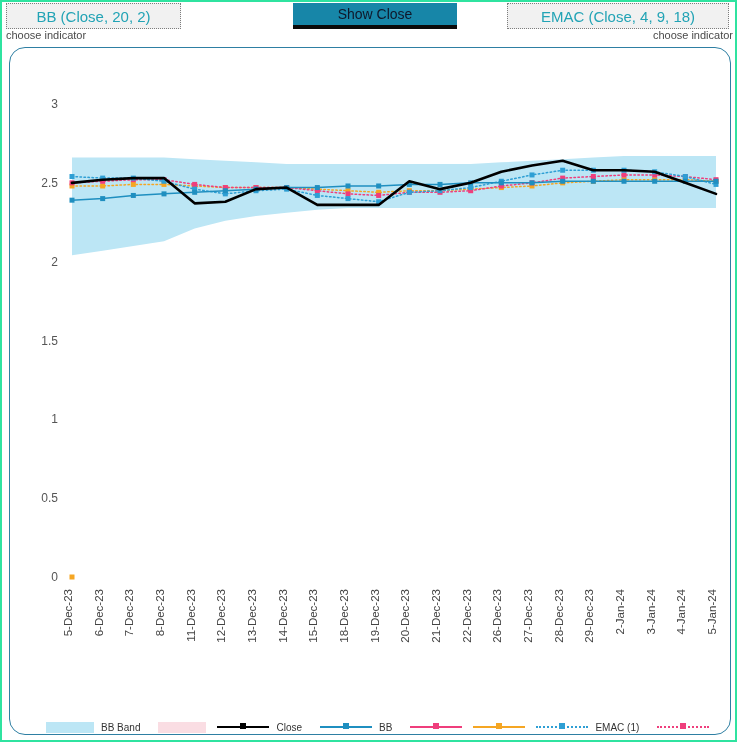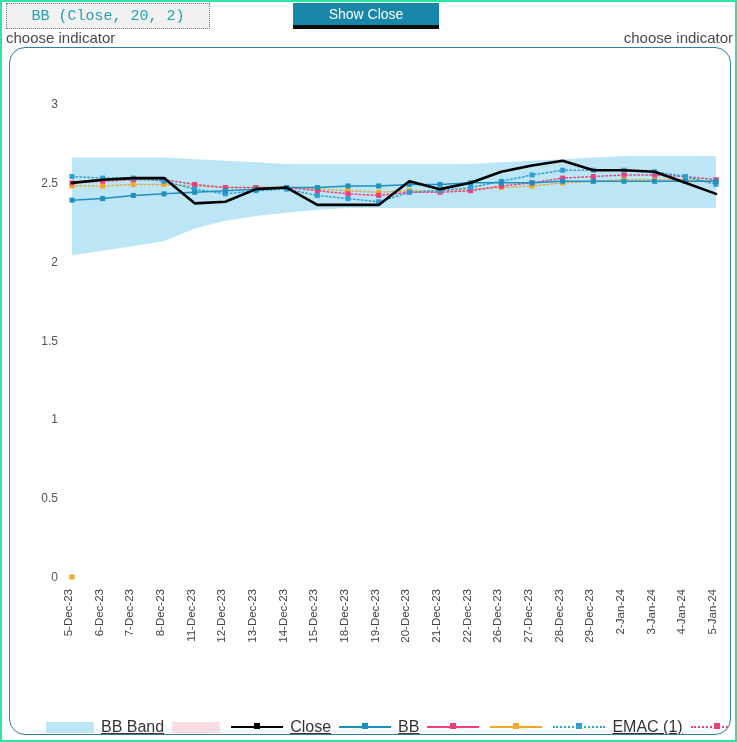--- a/index.html
+++ b/index.html
@@ -25,35 +25,35 @@
     position:absolute;top:1px;height:26px;
     background:#f1f1f1;
     border:1px dotted #7d7d7d;
     color:#22a3b5;
     font-size:15px;
     display:flex;align-items:center;justify-content:center;
     box-sizing:border-box;
     cursor:pointer;
     white-space:nowrap;
   }
-  #bb-btn{left:4px;width:204px;font-family:Liberation Mono, monospace;}
+  #bb-btn{left:4px;width:175px;}
   #emac-btn{left:505px;width:222px;}
 
   .show-close-btn{
-    position:absolute;left:291px;top:1px;width:146px;height:26px;
+    position:absolute;left:291px;top:1px;width:164px;height:26px;
     background:#1786a8;
     border:none;border-bottom:4px solid #0b0b0b;
-    color:#ffffff;font-size:14px;
+    color:#0f172a;font-size:14px;
     display:flex;align-items:center;justify-content:center;
     box-sizing:border-box;cursor:pointer;
   }
 
   .choose-lbl{
     position:absolute;top:27px;
-    font-size:15px;color:#4a4a4a;
+    font-size:11px;color:#4a4a4a;
     white-space:nowrap;
     text-align:right;
   }
   #choose-left{left:4px;}
   #choose-right{right:6px;}
 
   
   .panel{
     position:absolute;left:7px;top:45px;
     width:722px;height:688px;
@@ -71,32 +71,33 @@
     position:absolute;left:36px;top:667px;
     width:690px;height:24px;
     display:flex;align-items:center;
   }
   .lg-item{display:flex;align-items:center;margin-right:4px;}
   .lg-band{width:48px;height:11px;margin-right:7px;}
   .lg-line-wrap{width:52px;height:12px;position:relative;margin-right:7px;}
   .lg-line{position:absolute;left:0;top:5px;width:52px;height:0;}
   .lg-dotline{position:absolute;left:0;top:5px;width:52px;height:0;border-top:2px dotted;}
   .lg-mk{position:absolute;left:23px;top:2px;width:6px;height:6px;}
-  .lg-text{font-size:16px;color:#333;white-space:nowrap;margin-right:4px;text-decoration:underline;}
+  .lg-text{font-size:10px;color:#333;white-space:nowrap;margin-right:14px;}
 </style>
 </head>
 <body>
 
 <div id="root">
 
   <div class="topbar">
     <div class="ind-btn" id="bb-btn">BB (Close, 20, 2)</div>
 
     <div class="show-close-btn">Show Close</div>
 
+    <div class="ind-btn" id="emac-btn">EMAC (Close, 4, 9, 18)</div>
 
     <div class="choose-lbl" id="choose-left">choose indicator</div>
 
     <div class="choose-lbl" id="choose-right">choose indicator</div>
   </div>
 
   <div class="panel">
     <svg class="plot-svg" id="plot" width="720" height="686">
         <polygon points="62,109.60666666666663 92.66666666666666,109.60666666666663 123.33333333333333,109.60666666666663 154,109.60666666666663 184.66666666666666,111.18333333333334 215.33333333333331,112.75999999999999 246,114.3366666666667 276.66666666666663,115.9133333333333 307.3333333333333,115.9133333333333 338,115.9133333333333 368.66666666666663,115.9133333333333 399.33333333333337,115.9133333333333 430,115.9133333333333 460.6666666666667,115.9133333333333 491.3333333333333,114.3366666666667 522,112.75999999999999 552.6666666666666,111.18333333333334 583.3333333333334,109.60666666666663 614,108.02999999999997 644.6666666666666,108.02999999999997 675.3333333333333,108.02999999999997 706,108.02999999999997 706,160.06000000000006 675.3333333333333,160.06000000000006 644.6666666666666,160.06000000000006 614,160.06000000000006 583.3333333333334,160.06000000000006 552.6666666666666,160.06000000000006 522,160.06000000000006 491.3333333333333,160.06000000000006 460.6666666666667,160.06000000000006 430,160.06000000000006 399.33333333333337,160.06000000000006 368.66666666666663,160.06000000000006 338,160.06000000000006 307.3333333333333,161.63666666666666 276.66666666666663,164.78999999999996 246,167.94333333333333 215.33333333333331,172.67333333333335 184.66666666666666,180.55666666666667 154,193.17000000000002 123.33333333333333,197.89999999999998 92.66666666666666,202.63000000000005 62,207.35999999999996" fill="#bce6f5"></polygon>
         <text x="48" y="533" text-anchor="end" font-size="12" fill="#555" font-family="&quot;Liberation Sans&quot;, sans-serif">0</text>

